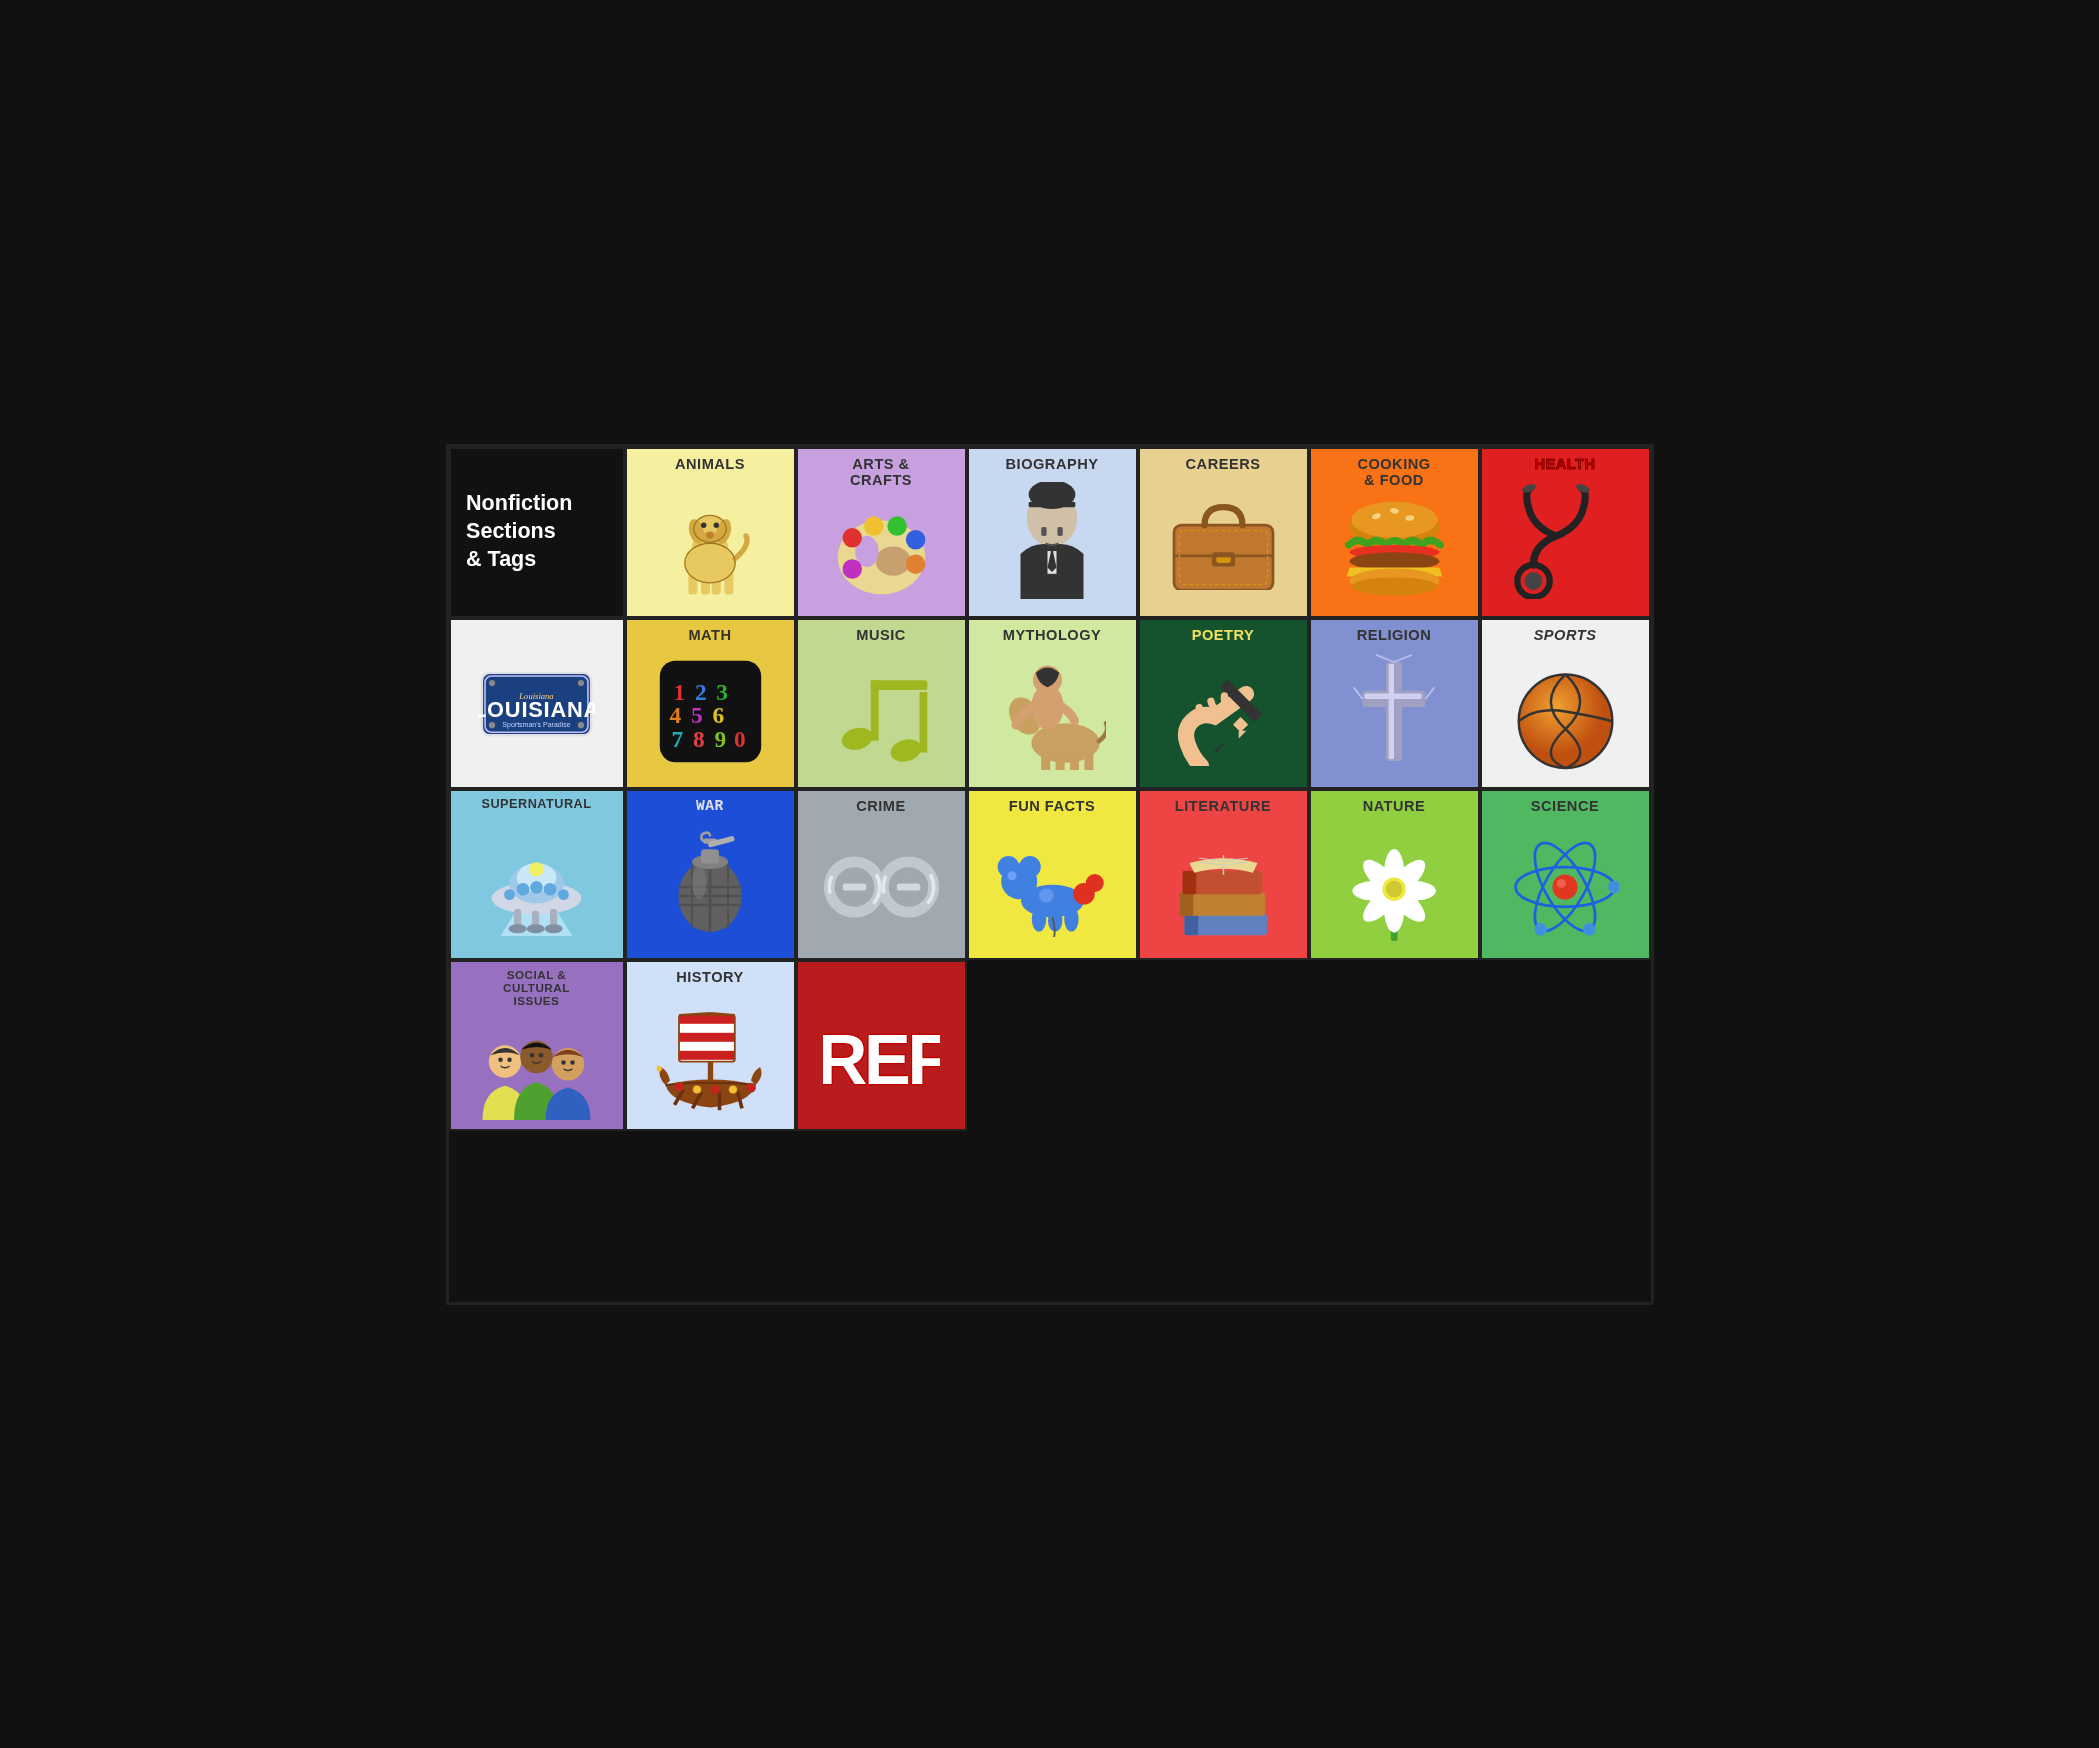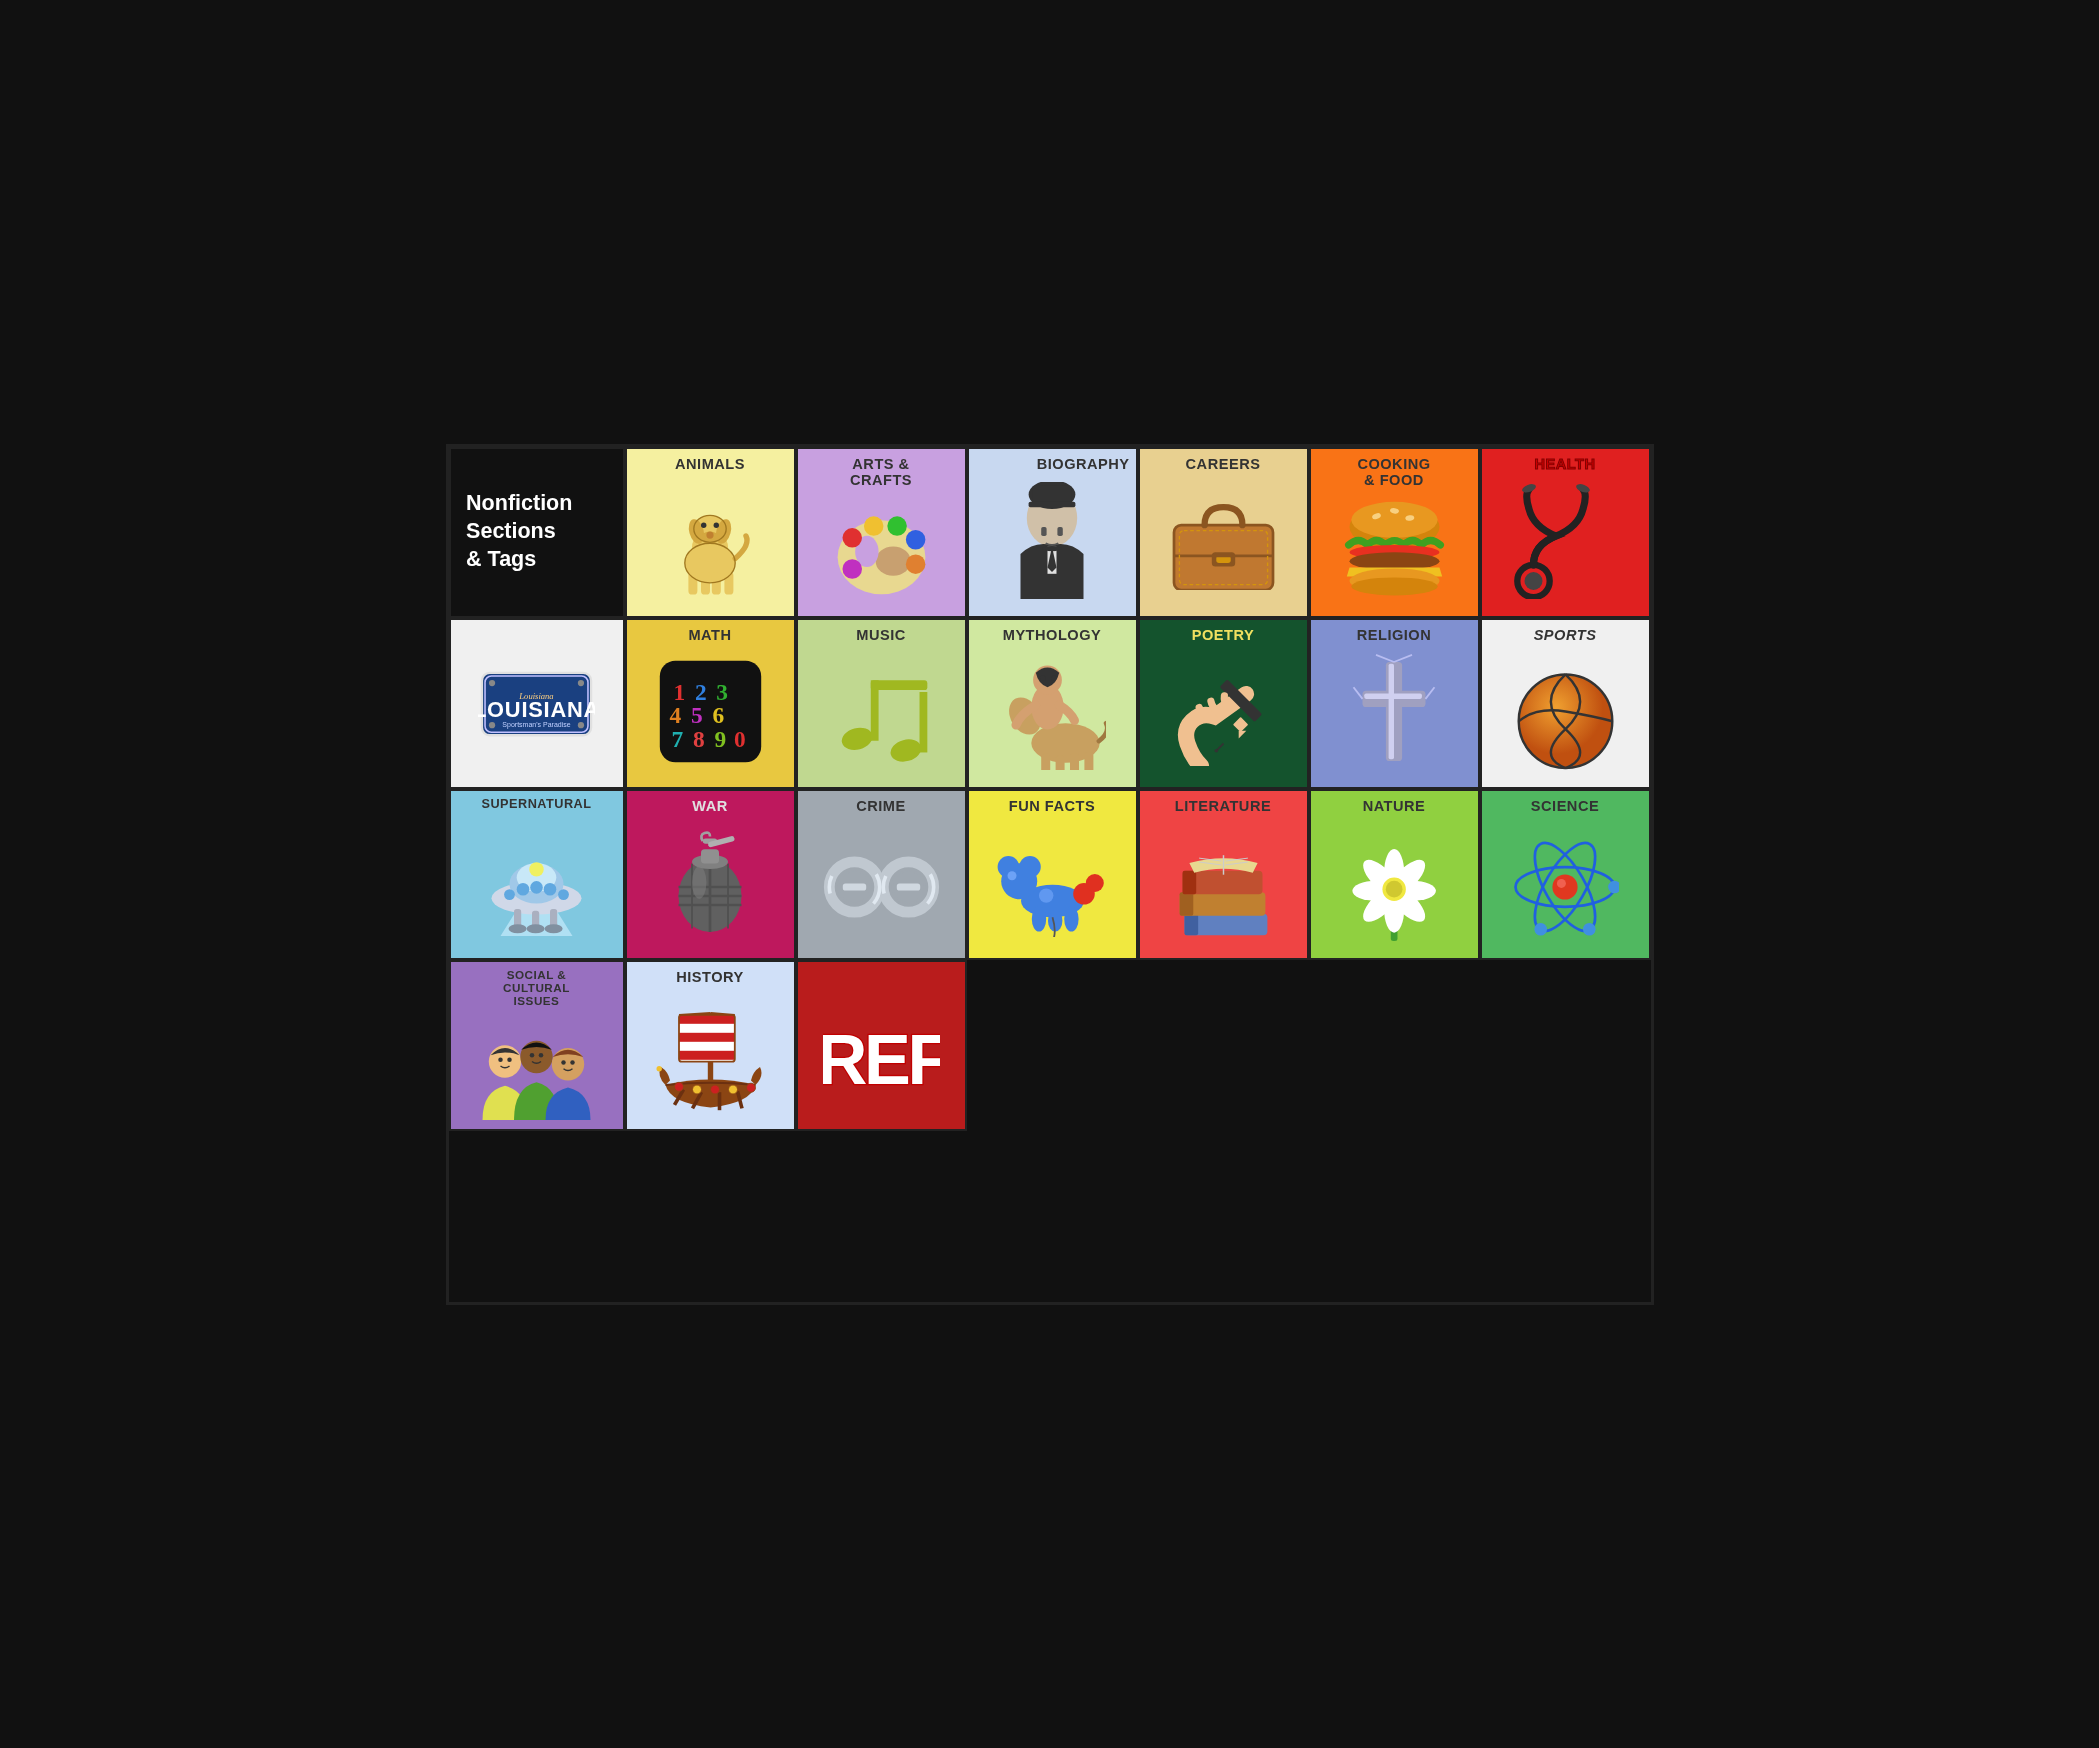--- a/index.html
+++ b/index.html
@@ -59,35 +59,35 @@
     }
     .header-cell .header-text {
       font-size: 21.5px;
       font-weight: bold;
       color: white;
       line-height: 1.3;
     }
     
     .animals { background: #f5f0a0; }
     .arts-crafts { background: #c8a0e0; }
-    .biography { background: #c8d8f0; align-items: flex-end; }
+    .biography { background: #c8d8f0; }
     .careers { background: #e8d090; }
     .cooking { background: #f97316; }
     
     .health { background: #e02020; }
     .louisiana { background: #f0f0f0; }
     .math { background: #e8c840; }
     .music { background: #c0d890; }
     .mythology { background: #d0e8a0; }
     .poetry { background: #14532d; }
     
     .religion { background: #8090d0; }
     .sports { background: #f0f0f0; }
     .supernatural { background: #80c8e0; }
-    .war { background: #be185d; }
+    .war { background: #1d4ed8; font-family: Liberation Mono, monospace; }
     .crime { background: #a0a8b0; }
     .fun-facts { background: #f0e840; }
     
     .literature { background: #ef4444; }
     .nature { background: #90d040; }
     .science { background: #50b860; }
     .social { background: #9870c0; gap: 10px; }
     .history { background: #d0e0f8; }
     .ref { background: #b91c1c; }
   </style>

